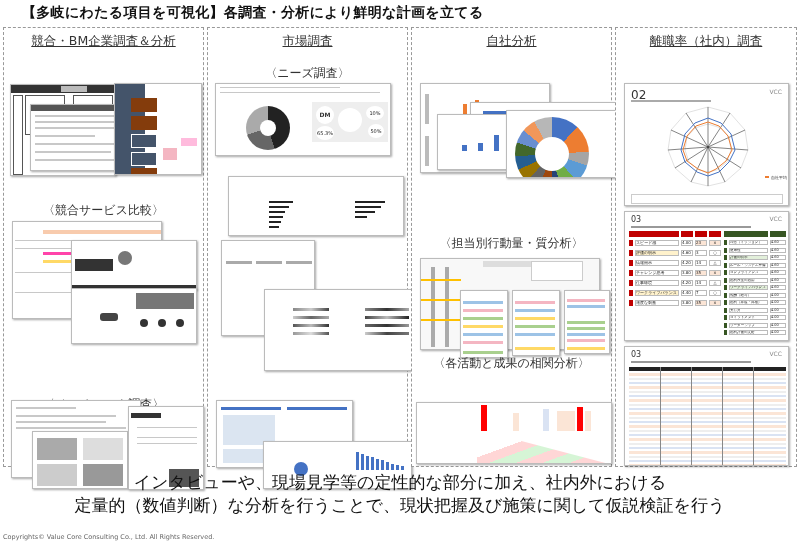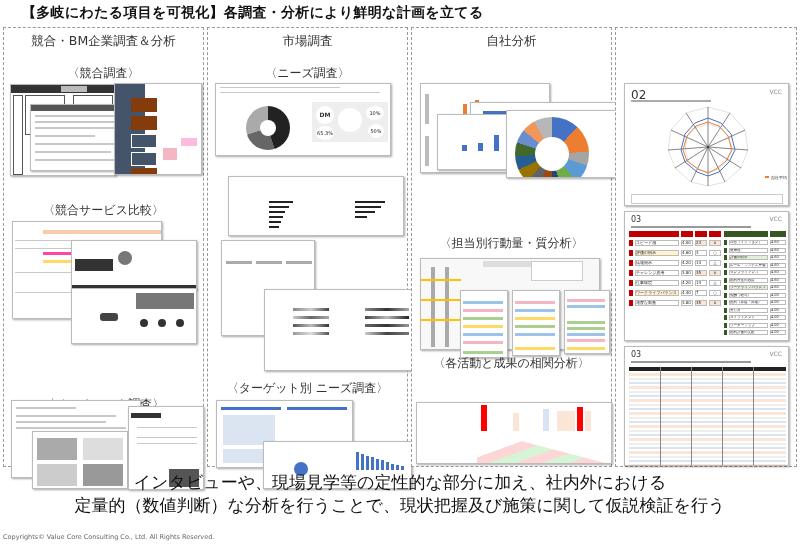--- a/index.html
+++ b/index.html
@@ -1,35 +1,34 @@
 <!DOCTYPE html>
 <html><head>
 <meta charset="utf-8">
 <style>
 *{box-sizing:border-box;margin:0;padding:0}
 body{width:800px;height:544px;background:#fff;font-family:"DejaVu Sans","Liberation Sans",sans-serif;color:#222;position:relative;overflow:hidden}
 .title{position:absolute;left:22px;top:4px;font-size:14px;font-weight:bold;color:#111;letter-spacing:0.3px}
 .col{position:absolute;top:27px;height:440px;border:1px dashed #999;background:#fff}
-.col-head{text-align:center;font-size:12.5px;color:#333;margin-top:5px;height:18px}
+.col-head{text-align:center;font-size:12.5px;color:#333;text-decoration:underline;margin-top:5px;height:18px}
 .sub{position:absolute;left:0;right:0;text-align:center;font-size:12px;color:#333}
 .thumb{position:absolute;background:#fff;border:1px solid #bbb;box-shadow:1px 1px 2px rgba(0,0,0,.35);overflow:hidden}
 .line{position:absolute;height:2px;background:#c8c8c8}
 .bar{position:absolute}
 .footer{position:absolute;left:0;right:0;text-align:center;font-size:17px;color:#111;line-height:22px}
 .copy{position:absolute;left:3px;bottom:3px;font-size:6.5px;color:#666}
 .cell{position:absolute;height:6px;border:1px solid #bbb;font-size:5px}
 </style>
 </head>
 <body>
 
 <div class="title">【多岐にわたる項目を可視化】各調査・分析により鮮明な計画を立てる</div>
 
 <div class="col" style="left:3px;width:201px">
   <div class="col-head">競合・BM企業調査＆分析</div>
-  <div class="sub" style="top:37px">〈競合調査〉</div>
 
   <div class="thumb" style="left:6px;top:56px;width:106px;height:92px">
     <div style="position:absolute;left:0;top:0;width:106px;height:8px;background:#333"></div>
     <div style="position:absolute;left:50px;top:1px;width:26px;height:6px;background:#bbb"></div>
     <div style="position:absolute;left:2px;top:10px;width:10px;height:80px;border:1px solid #555"></div>
     <div style="position:absolute;left:14px;top:10px;width:40px;height:40px;border:1px solid #555"></div>
     <div style="position:absolute;left:62px;top:10px;width:40px;height:40px;border:1px solid #555"></div>
   </div>
   <div class="thumb" style="left:26px;top:76px;width:104px;height:67px">
     <div style="position:absolute;left:0;top:0;width:104px;height:6px;background:#555"></div>
@@ -130,21 +129,20 @@
   <div class="thumb" style="left:56px;top:261px;width:148px;height:82px">
     <div class="bar" style="left:28px;top:18px;width:36px;height:3px;background:linear-gradient(90deg,#888,#ccc,#444)"></div>
     <div class="bar" style="left:28px;top:26px;width:36px;height:3px;background:linear-gradient(90deg,#ccc,#666,#aaa)"></div>
     <div class="bar" style="left:28px;top:34px;width:36px;height:3px;background:linear-gradient(90deg,#555,#bbb,#333)"></div>
     <div class="bar" style="left:28px;top:42px;width:36px;height:3px;background:linear-gradient(90deg,#999,#ddd,#555)"></div>
     <div class="bar" style="left:100px;top:18px;width:44px;height:3px;background:linear-gradient(90deg,#888,#333,#aaa)"></div>
     <div class="bar" style="left:100px;top:26px;width:44px;height:3px;background:linear-gradient(90deg,#444,#bbb,#222)"></div>
     <div class="bar" style="left:100px;top:34px;width:44px;height:3px;background:linear-gradient(90deg,#666,#333,#999)"></div>
     <div class="bar" style="left:100px;top:42px;width:44px;height:3px;background:linear-gradient(90deg,#ccc,#444,#777)"></div>
   </div>
-  <div class="sub" style="top:352px">〈ターゲット別 ニーズ調査〉</div>
   <div class="thumb" style="left:8px;top:372px;width:137px;height:68px">
     <div style="position:absolute;left:4px;top:6px;width:60px;height:3px;background:#4472c4"></div>
     <div style="position:absolute;left:70px;top:6px;width:60px;height:3px;background:#4472c4"></div>
     <div style="position:absolute;left:6px;top:14px;width:52px;height:30px;background:#dbe5f1"></div>
     <div style="position:absolute;left:6px;top:48px;width:40px;height:14px;background:#dbe5f1"></div>
   </div>
   <div class="thumb" style="left:55px;top:413px;width:149px;height:48px">
     <div style="position:absolute;left:30px;top:20px;width:14px;height:14px;border-radius:50%;background:#4472c4"></div>
     <div style="position:absolute;left:92px;top:10px;width:3px;height:18px;background:#4472c4"></div>
     <div style="position:absolute;left:97px;top:12px;width:3px;height:16px;background:#4472c4"></div>
@@ -231,20 +229,21 @@
     <div style="position:absolute;left:96px;top:10px;width:6px;height:18px;background:#fbe5d6"></div>
     <div style="position:absolute;left:126px;top:6px;width:6px;height:22px;background:#dae3f3"></div>
     <div style="position:absolute;left:140px;top:8px;width:18px;height:20px;background:#fbe5d6"></div>
     <div style="position:absolute;left:160px;top:4px;width:6px;height:24px;background:#f00"></div>
     <div style="position:absolute;left:168px;top:8px;width:6px;height:20px;background:#fbe5d6"></div>
     <div style="position:absolute;left:60px;top:30px;width:136px;height:32px;background:linear-gradient(160deg,#fff 0 30%,#ffd6d6 30% 42%,#d6f5d6 42% 54%,#ffd6d6 54% 66%,#d6f5d6 66% 78%,#ffd6d6 78% 100%);clip-path:polygon(0 0,10% 0,100% 100%,0 100%)"></div>
   </div>
 </div>
 
 <div class="col" style="left:615px;width:182px">
+  <div class="col-head">離職率（社内）調査</div>
   <div class="thumb" style="left:8px;top:55px;width:165px;height:123px">
     <div style="position:absolute;left:6px;top:4px;font-size:12px;color:#333">02</div>
     <div style="position:absolute;right:6px;top:4px;font-size:6px;color:#888">VCC</div>
     <div style="position:absolute;left:6px;top:16px;width:80px;height:2px;background:#aaa"></div>
     <svg style="position:absolute;left:38px;top:20px" width="90" height="86" viewBox="0 0 90 86">
       <polygon points="45,3 67,9 82,26 85,46 78,64 62,78 45,82 28,78 12,64 5,46 8,26 23,9" fill="none" stroke="#ccc" stroke-width="0.6"></polygon>
       <polygon points="45,20 58,24 66,33 68,46 64,58 54,66 45,68 36,66 26,58 22,46 24,33 32,24" fill="none" stroke="#ccc" stroke-width="0.6"></polygon>
       <g stroke="#333" stroke-width="0.6">
         <line x1="45" y1="43" x2="45" y2="3"></line>
           <line x1="45" y1="43" x2="67" y2="9"></line>

